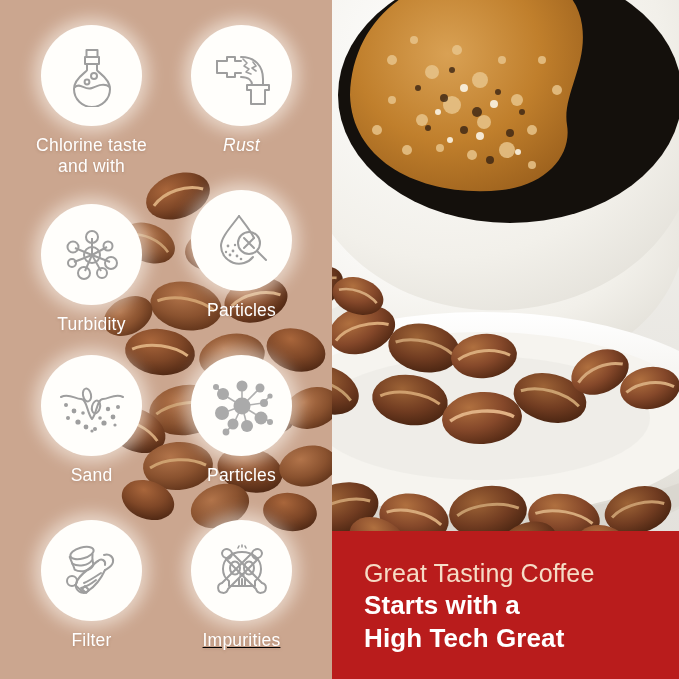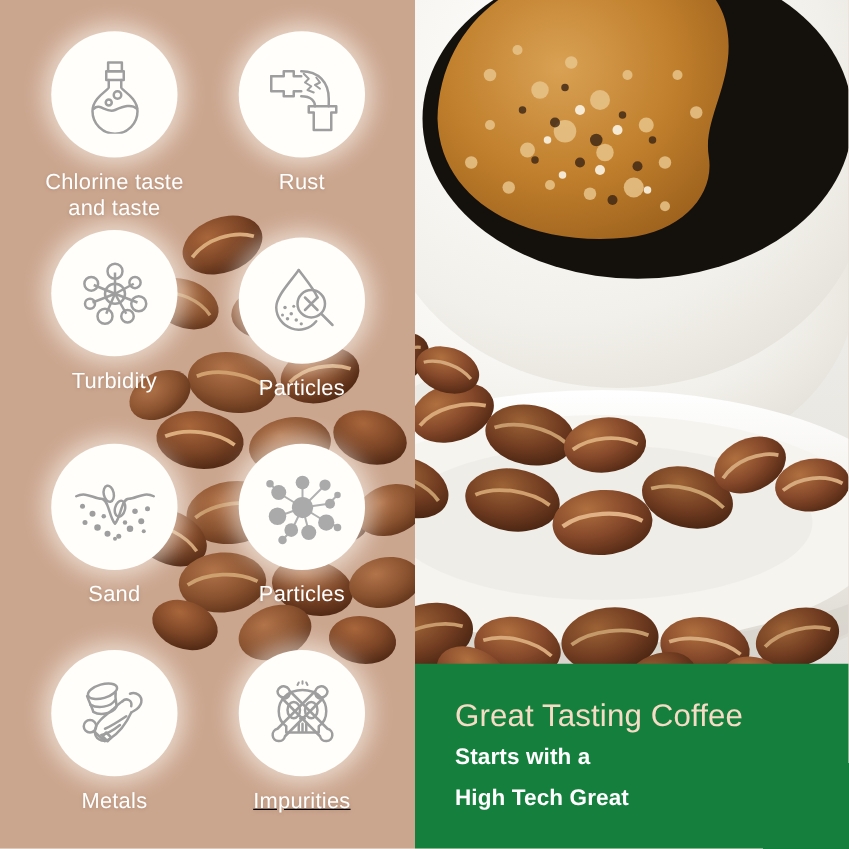--- a/index.html
+++ b/index.html
@@ -60,34 +60,34 @@
     letter-spacing: 0.2px;
     text-shadow: 0 1px 3px rgba(120,80,55,0.28);
     font-family: "Liberation Sans", sans-serif;
   }
 
   
   .banner {
     position: absolute;
     left: 332px; top: 531px;
     width: 347px; height: 148px;
-    background: #15803d;
+    background: #b91c1c;
     box-sizing: border-box;
     padding: 26px 0 0 32px;
   }
   .banner .line1 {
     color: #f6dcc6;
     font-size: 25px;
     line-height: 32px;
     font-weight: 400;
     letter-spacing: 0.1px;
   }
   .banner .line2, .banner .line3 {
     color: #ffffff;
-    font-size: 18px;
+    font-size: 26px;
     line-height: 33px;
     font-weight: bold;
     letter-spacing: 0.1px;
   }
 </style>
 </head>
 <body>
 
 <div id="root">
 
@@ -383,42 +383,42 @@
             <path d="M24 12 h14 v7 h-14 z"></path>
             <path d="M26 19 v6 C 26 27 13 33 13 44 A 18 18 0 1 0 49 44 C 49 33 36 27 36 25 v-6"></path>
             <path d="M14 42 C 19 37 24 46 31 43 C 38 40 44 38 48.6 42"></path>
             <circle cx="33" cy="31" r="3"></circle>
             <circle cx="26" cy="37" r="2.4"></circle>
           </g>
         </svg>
       </div>
       <div class="label">
         <div>Chlorine taste</div>
-        <div>and taste</div>
-      </div>
-    </div>
-
-    <div class="cell" style="left:164px; top:25px;">
+        <div>and with</div>
+      </div>
+    </div>
+
+    <div class="cell" style="left:164px; top:25px;font-style:italic;">
       <div class="circle">
         <svg width="62" height="62" viewBox="0 0 62 62">
           <g fill="none" stroke="#9e9e9e" stroke-width="2" stroke-linecap="round" stroke-linejoin="round">
             <path d="M6 16 h10 v-4 h8 v4 h6"></path>
             <path d="M6 16 v12 h10 v4 h8 v-4 h6"></path>
             <path d="M30 12 C 44 12 52 21 52 34 v6"></path>
             <path d="M30 32 C 38 32 41 36 41 40"></path>
             <path d="M36 40 h22 v5 h-4 v14 h-14 v-14 h-4 z"></path>
             <path d="M32 14 l4 4 l-3 3 l5 3 l-3 3 l5 2" stroke-width="1.6"></path>
             <path d="M42 17 l3 4 l-4 2 l4 3" stroke-width="1.6"></path>
           </g>
         </svg>
       </div>
       <div class="label">Rust</div>
     </div>
 
-    <div class="cell" style="left:14px; top:184px;">
+    <div class="cell" style="left:14px; top:204px;">
       <div class="circle">
         <svg width="62" height="62" viewBox="0 0 62 62">
           <g fill="none" stroke="#9e9e9e" stroke-width="2">
             <line x1="31" y1="31" x2="31" y2="14"></line>
             <line x1="31" y1="31" x2="14" y2="24"></line>
             <line x1="31" y1="31" x2="46" y2="23"></line>
             <line x1="31" y1="31" x2="49" y2="38"></line>
             <line x1="31" y1="31" x2="13" y2="38"></line>
             <line x1="31" y1="31" x2="24" y2="47"></line>
             <line x1="31" y1="31" x2="40" y2="47"></line>
@@ -540,21 +540,21 @@
             <path d="M45 31 C 40 42 34 48 28 52 C 22 56 15 52 16 45 C 17 38 25 33 31 28 C 34 25 36 23 38 22"></path>
             <path d="M41 34 C 35 38 29 42 24 44"></path>
             <path d="M36 41 C 31 45 26 48 21 49"></path>
 
             <circle cx="12" cy="42" r="5"></circle>
             <path d="M15 46 L 24 54"></path>
             <path d="M22 50 l3 -3 l4 4 l-3 3 z"></path>
           </g>
         </svg>
       </div>
-      <div class="label">Metals</div>
+      <div class="label">Filter</div>
     </div>
 
     <div class="cell" style="left:164px; top:520px;text-decoration:underline;">
       <div class="circle">
         <svg width="64" height="64" viewBox="0 0 64 64">
           <g fill="none" stroke="#9e9e9e" stroke-width="2" stroke-linecap="round" stroke-linejoin="round">
 
             <path d="M12 14 A5 5 0 1 1 16 20 L 46 50 A5 5 0 1 0 52 44 L 22 14 A5 5 0 1 1 12 14 Z"></path>
             <path d="M52 14 A5 5 0 1 0 48 20 L 18 50 A5 5 0 1 1 12 44 L 42 14 A5 5 0 1 0 52 14 Z"></path>
 

